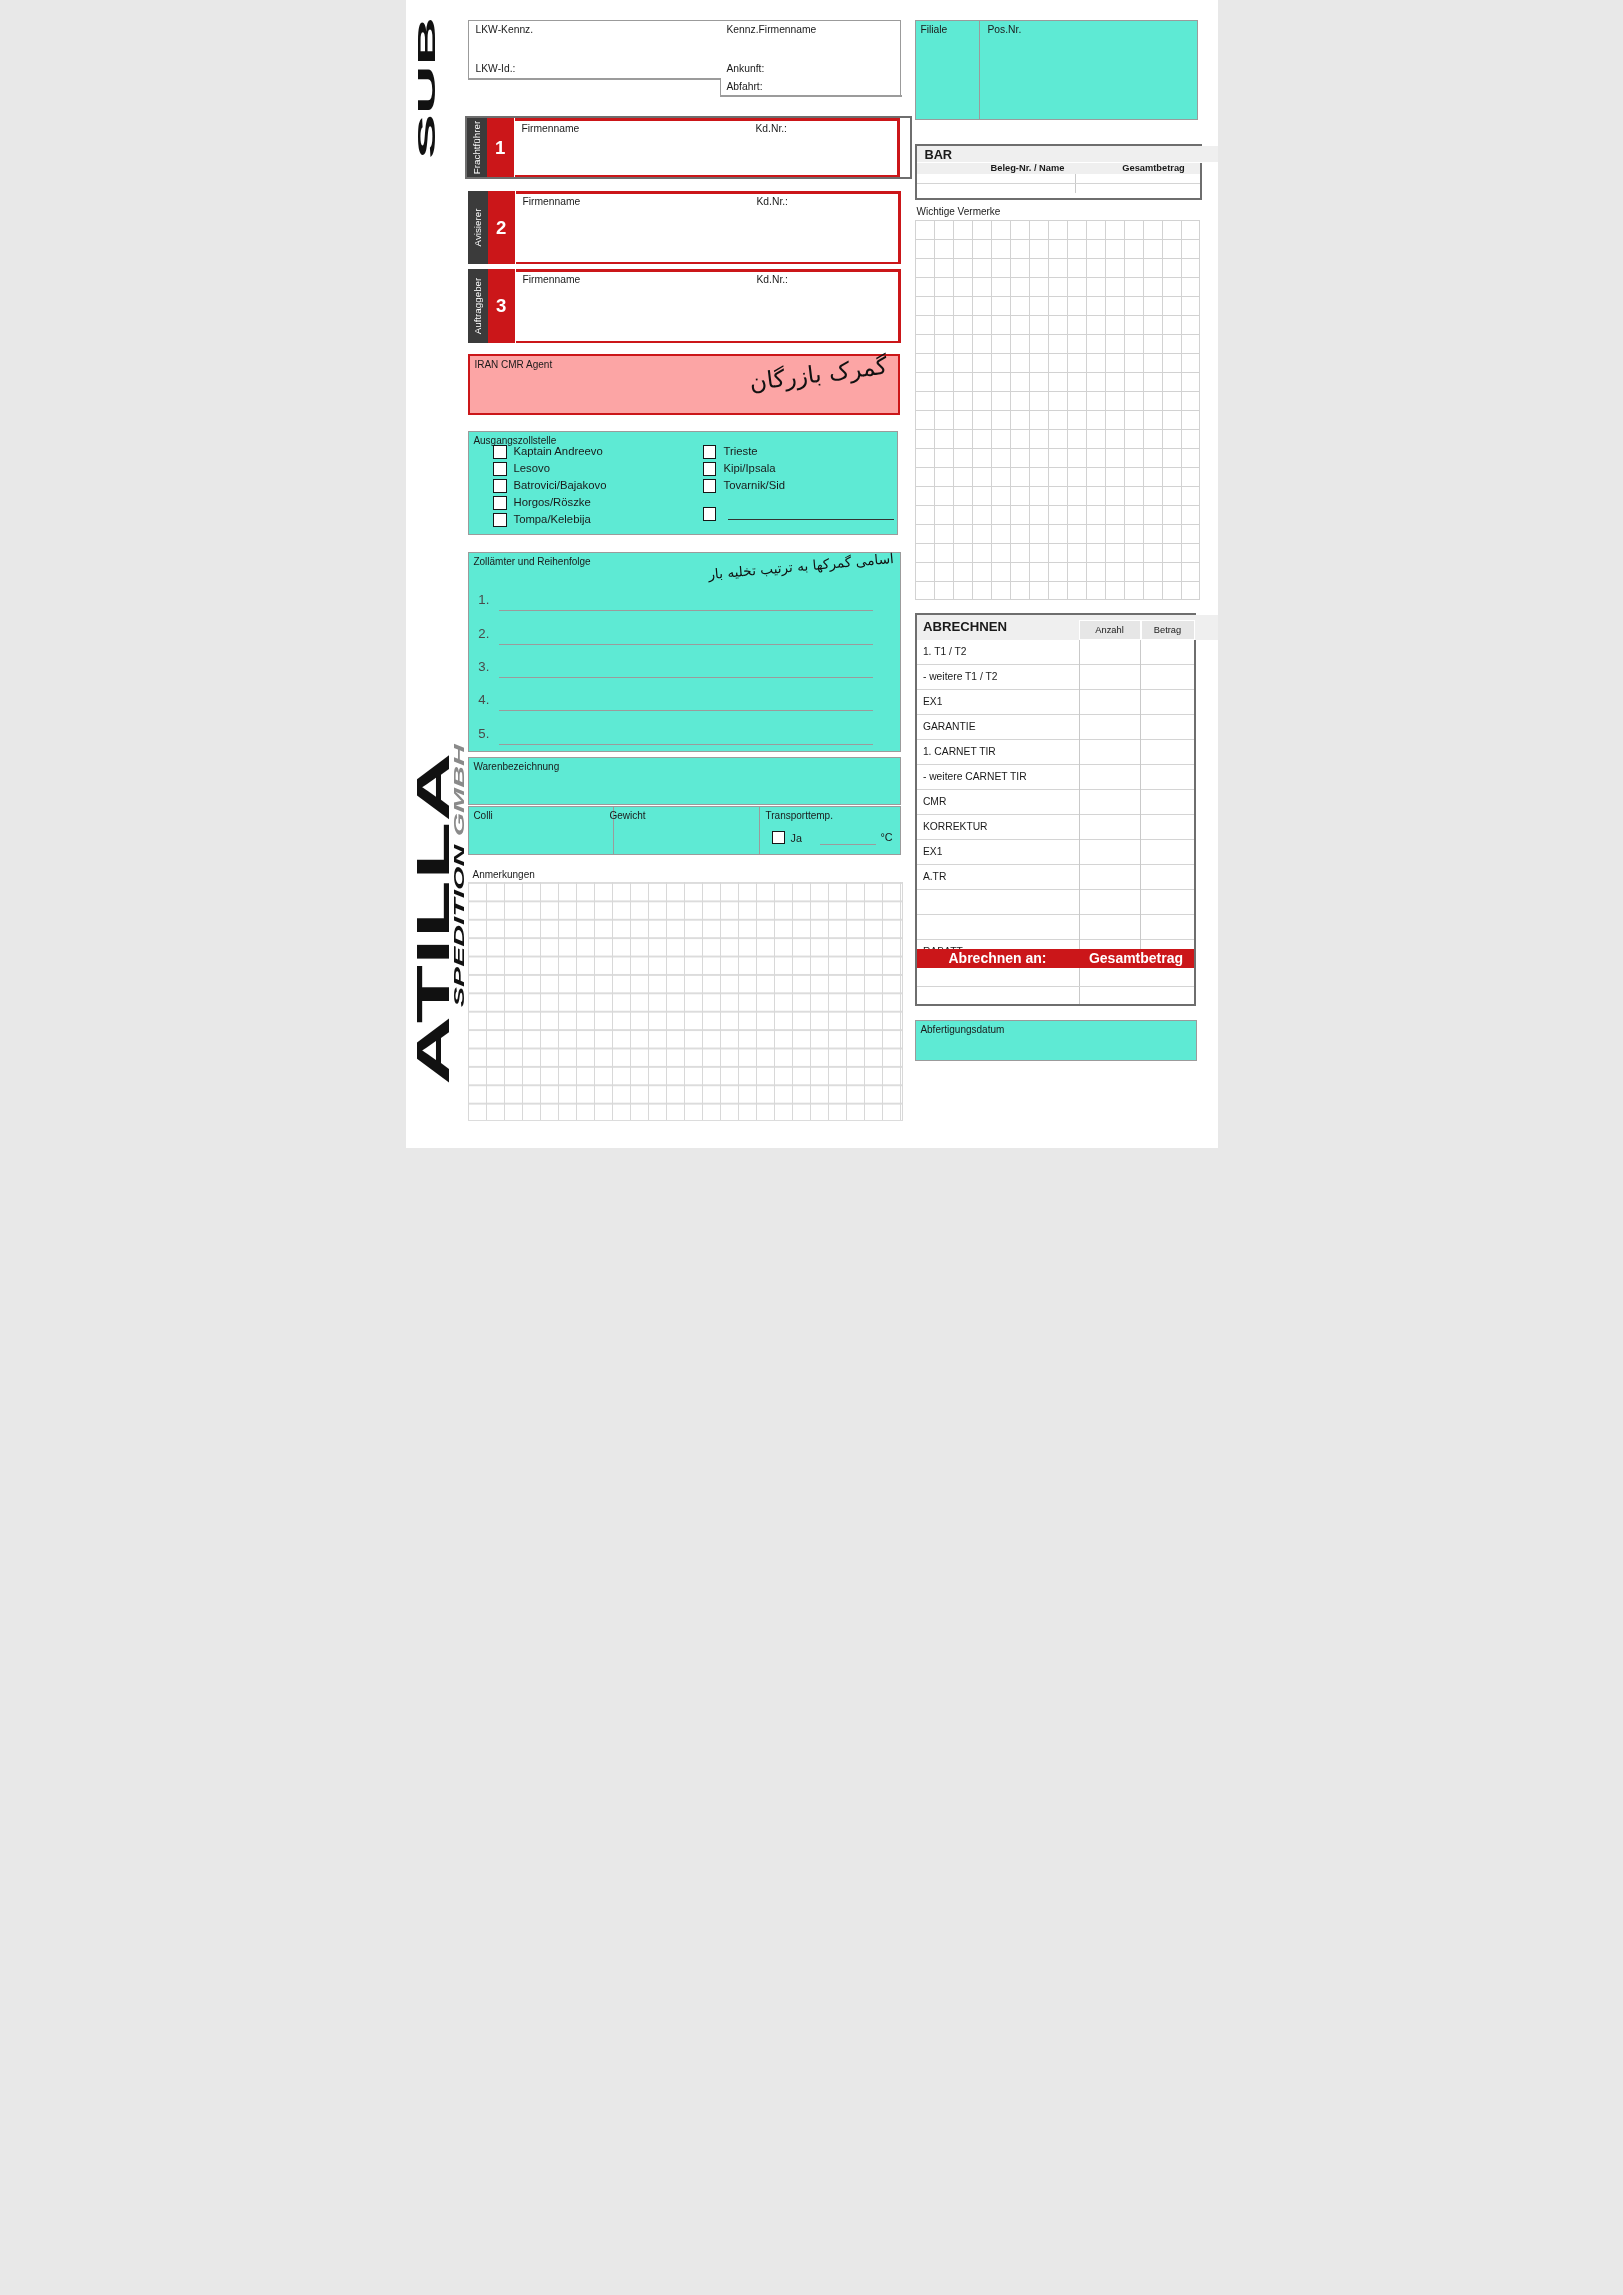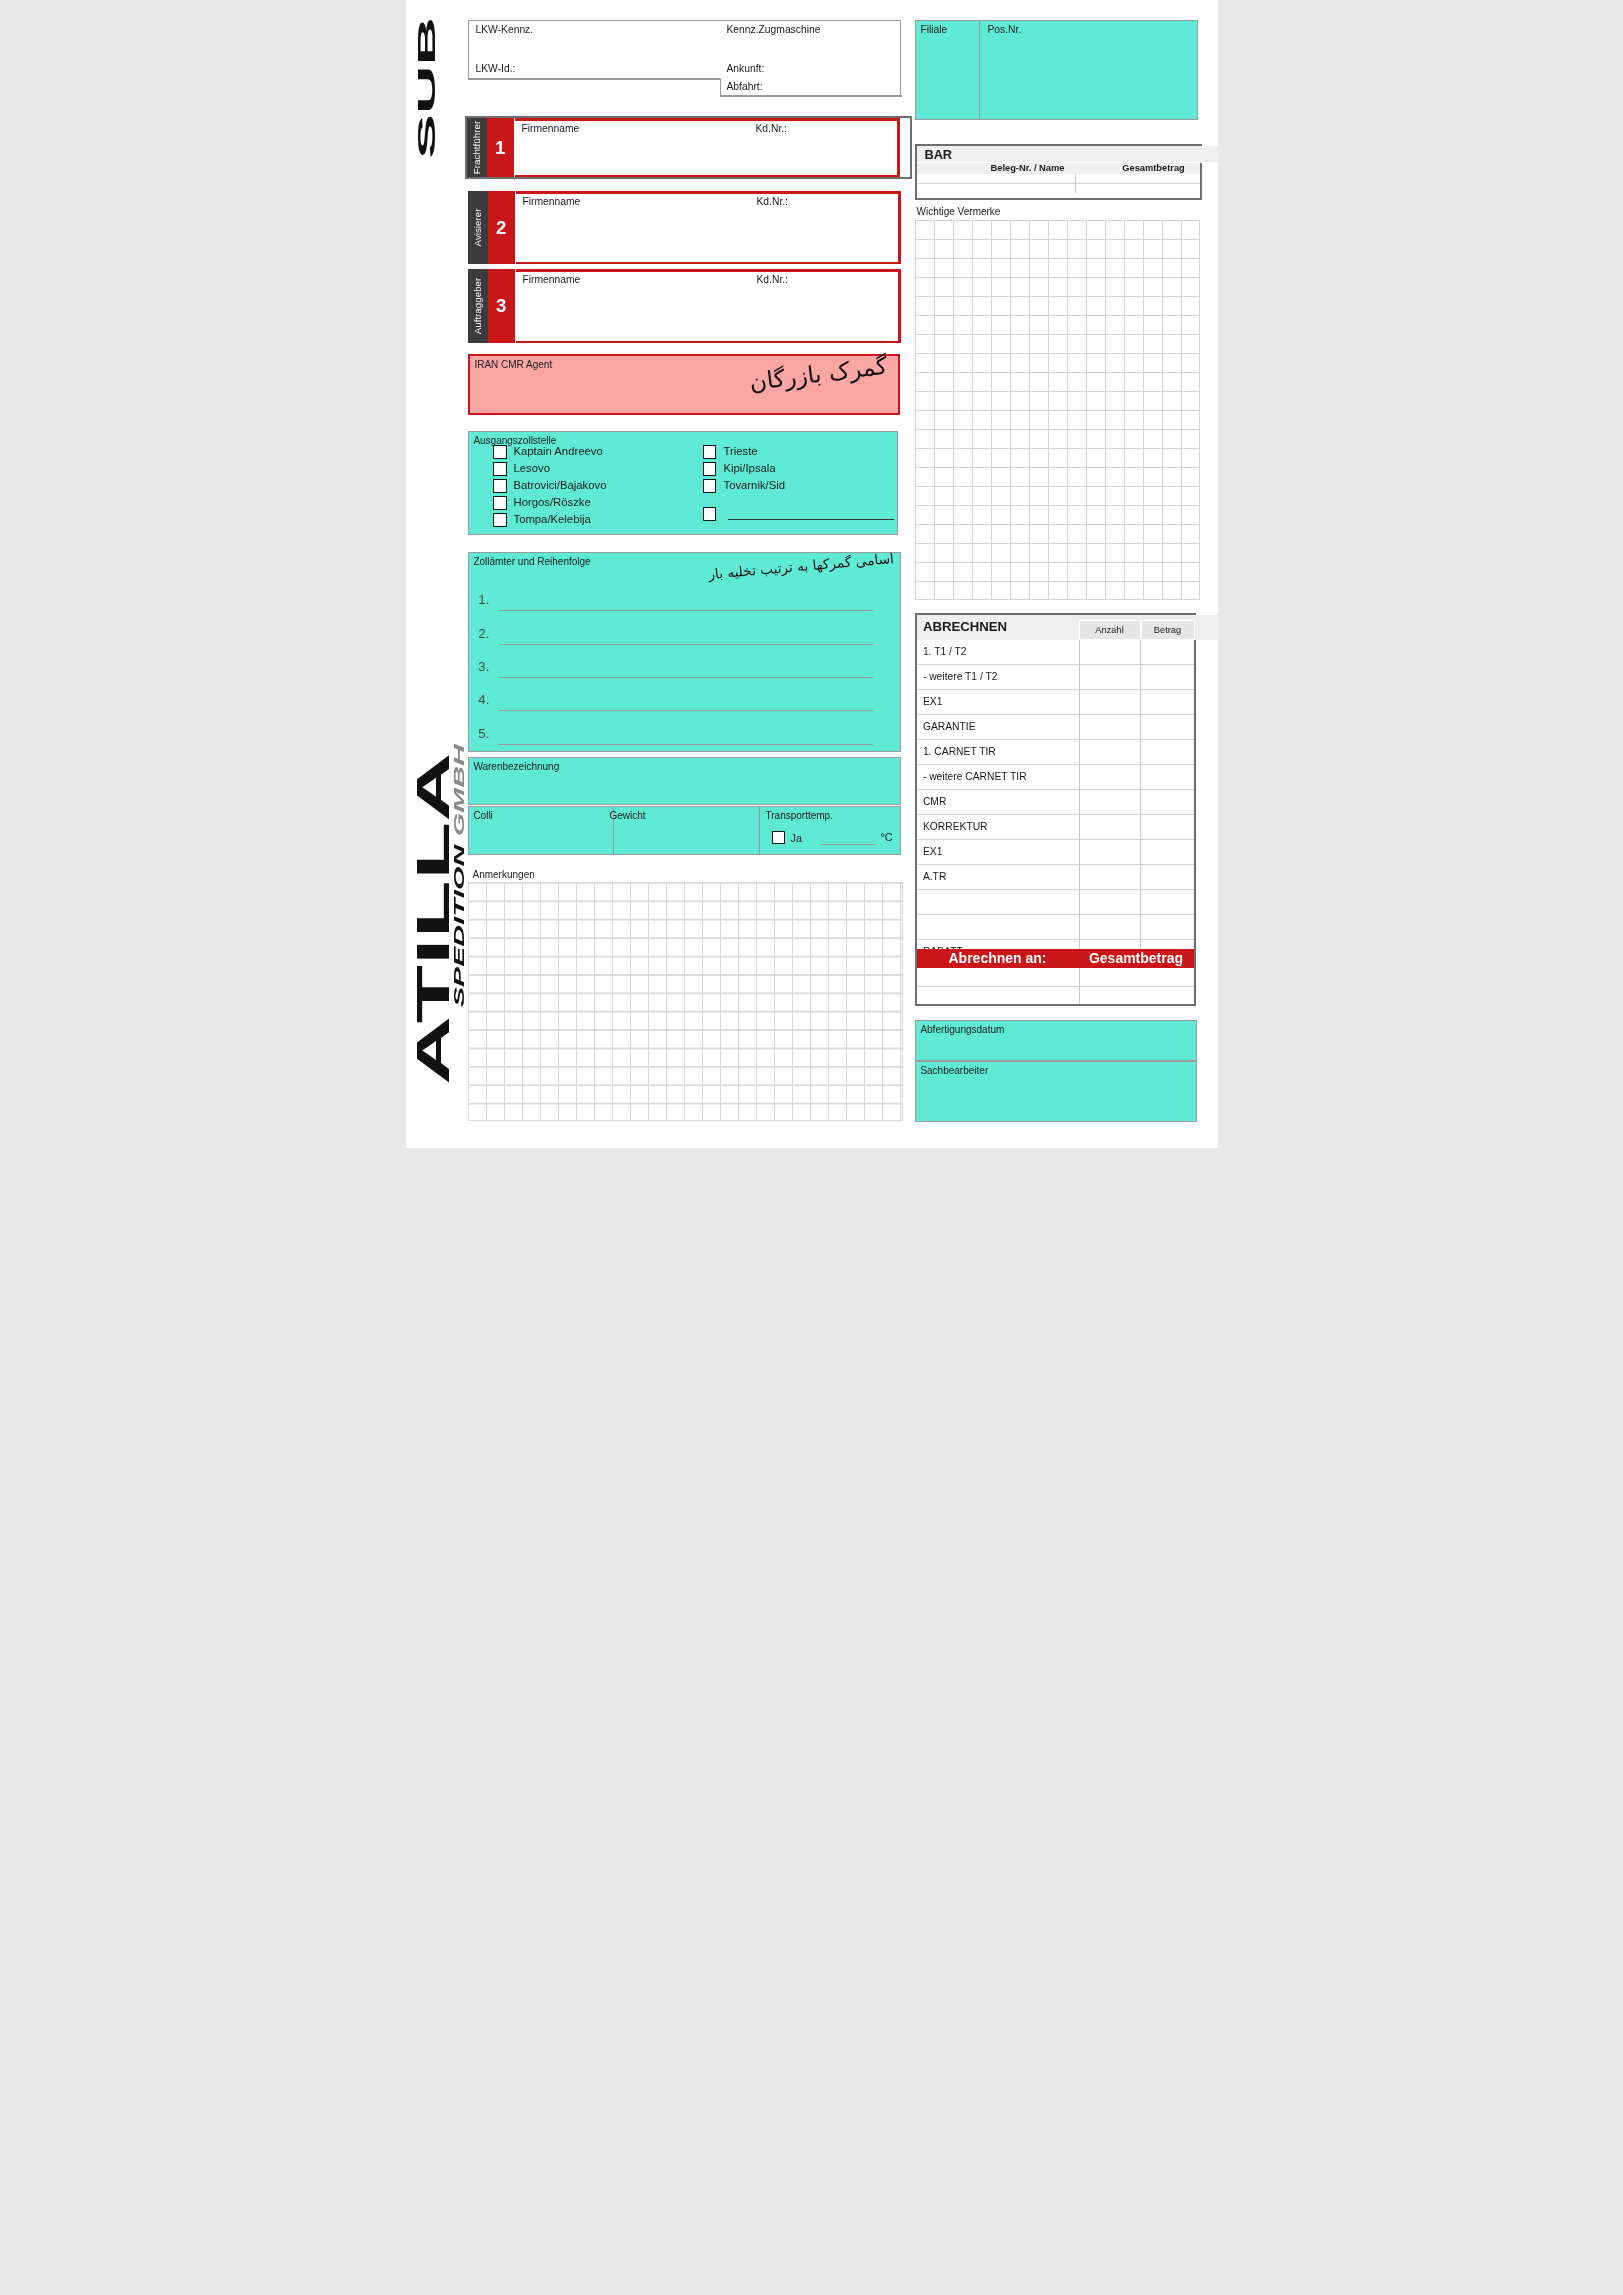--- a/index.html
+++ b/index.html
@@ -58,21 +58,21 @@
   </div>
 
   <div>
     <div class="gline" style="left:62px;top:19.6px;width:433px;height:1.5px;"></div>
     <div class="gline" style="left:62px;top:19.6px;width:1.5px;height:59px;"></div>
     <div class="gline" style="left:494px;top:19.6px;width:1.5px;height:77px;"></div>
     <div class="gline" style="left:62px;top:78px;width:253px;height:1.5px;"></div>
     <div class="gline" style="left:314px;top:78px;width:1.5px;height:19px;"></div>
     <div class="gline" style="left:314px;top:95px;width:182px;height:1.5px;"></div>
     <span class="lbl-lg" style="left:70px;top:24px;">LKW-Kennz.</span>
-    <span class="lbl-lg" style="left:321px;top:24px;">Kennz.Zugmaschine</span>
+    <span class="lbl-lg" style="left:321px;top:24px;">Kennz.Firmenname</span>
     <span class="lbl-lg" style="left:70px;top:63px;">LKW-Id.:</span>
     <span class="lbl-lg" style="left:321px;top:63px;">Ankunft:</span>
     <span class="lbl-lg" style="left:321px;top:81px;">Abfahrt:</span>
     <div class="abs" style="left:132px;top:22px;width:177px;height:37px;"></div>
     <div class="abs" style="left:132px;top:62px;width:177px;height:14.7px;"></div>
   </div>
 
   <div class="gbox" style="left:509px;top:19.6px;width:281px;height:98px;">
     <div class="abs" style="left:63px;top:0;width:1px;height:100%;background:#9b9b9b;"></div>
     <span class="lbl-lg" style="left:4.9px;top:3.4px;">Filiale</span>
@@ -285,18 +285,15 @@
       <span style="position:absolute;left:162px;right:0;text-align:center;line-height:18.6px;">Gesamtbetrag</span>
     </div>
     <div class="abs" style="left:0;top:353px;width:162px;height:36px;"></div>
     <div class="abs" style="left:163px;top:353px;right:0;height:36px;"></div>
     <div class="thin-h" style="left:0;top:371px;width:100%;"></div>
   </div>
 
   <div class="gbox" style="left:509px;top:1020px;width:280px;height:39px;">
     <span class="lbl" style="left:4.9px;top:2.9px;">Abfertigungsdatum</span>
   </div>
-  <div class="gbox" style="left:509px;top:1061px;width:280px;height:59px;">
-    <span class="lbl" style="left:4.9px;top:2.9px;">Sachbearbeiter</span>
-  </div>
 
 </div>
 
 
 </body></html>

